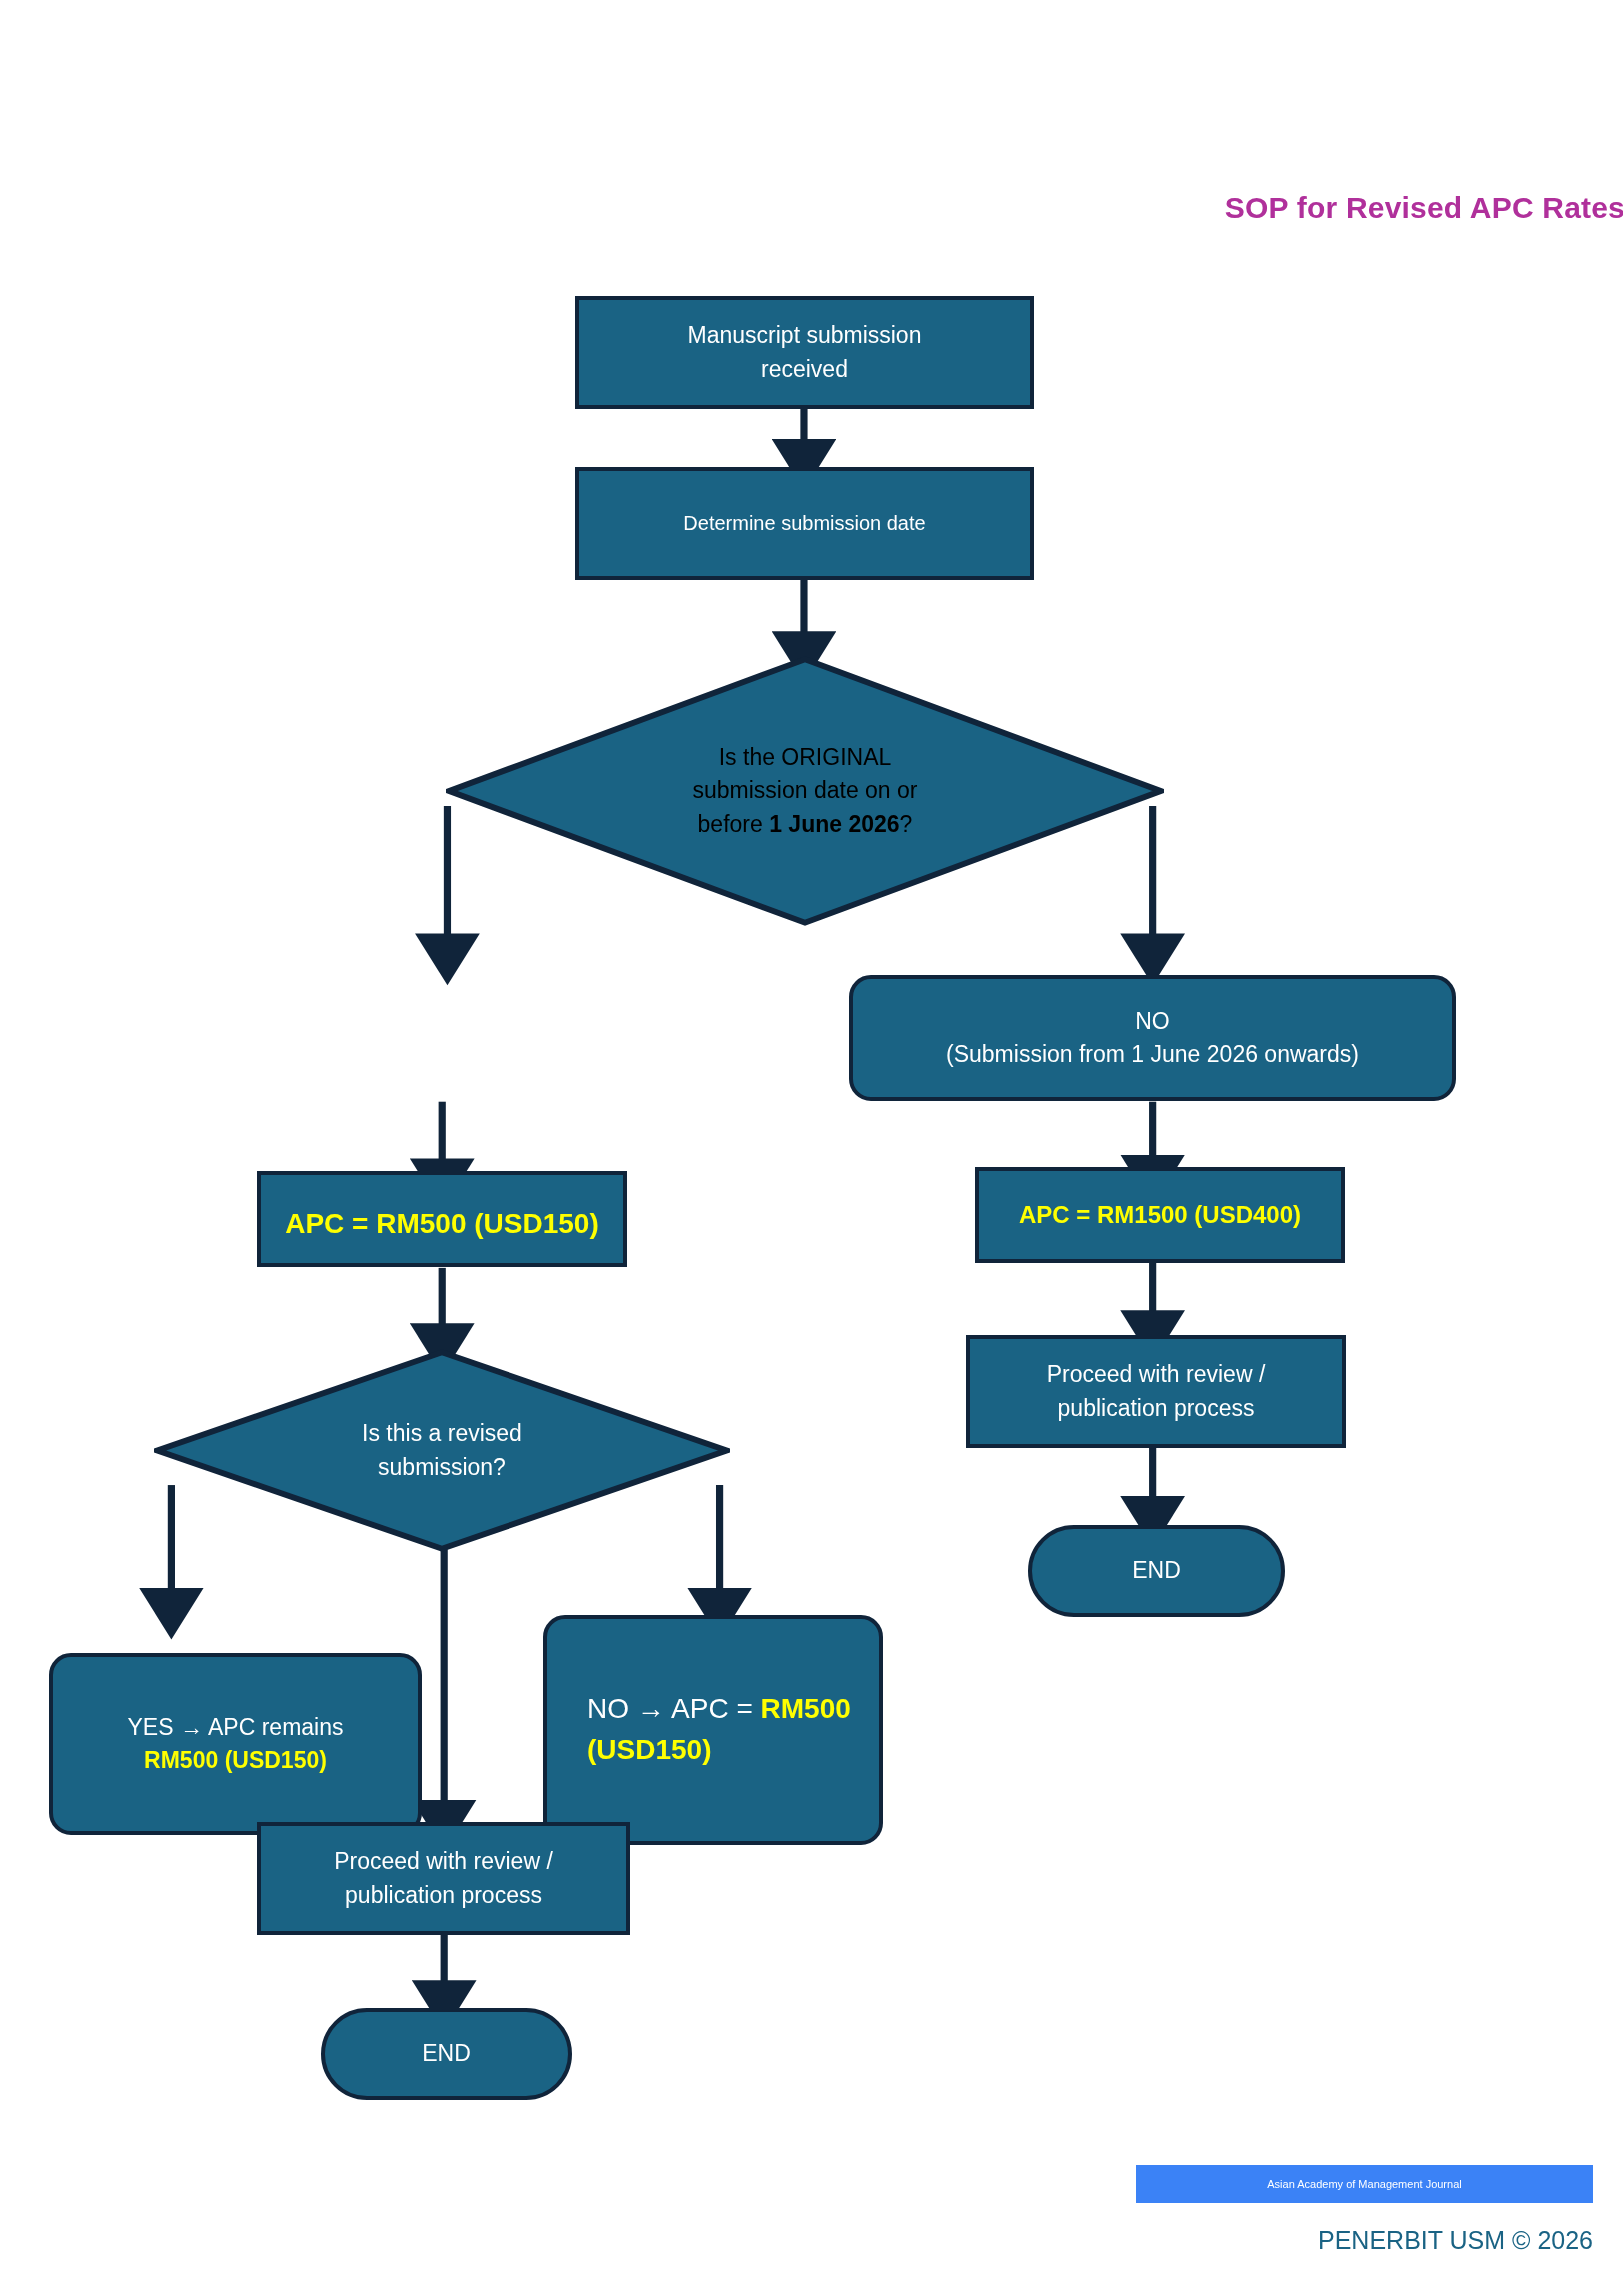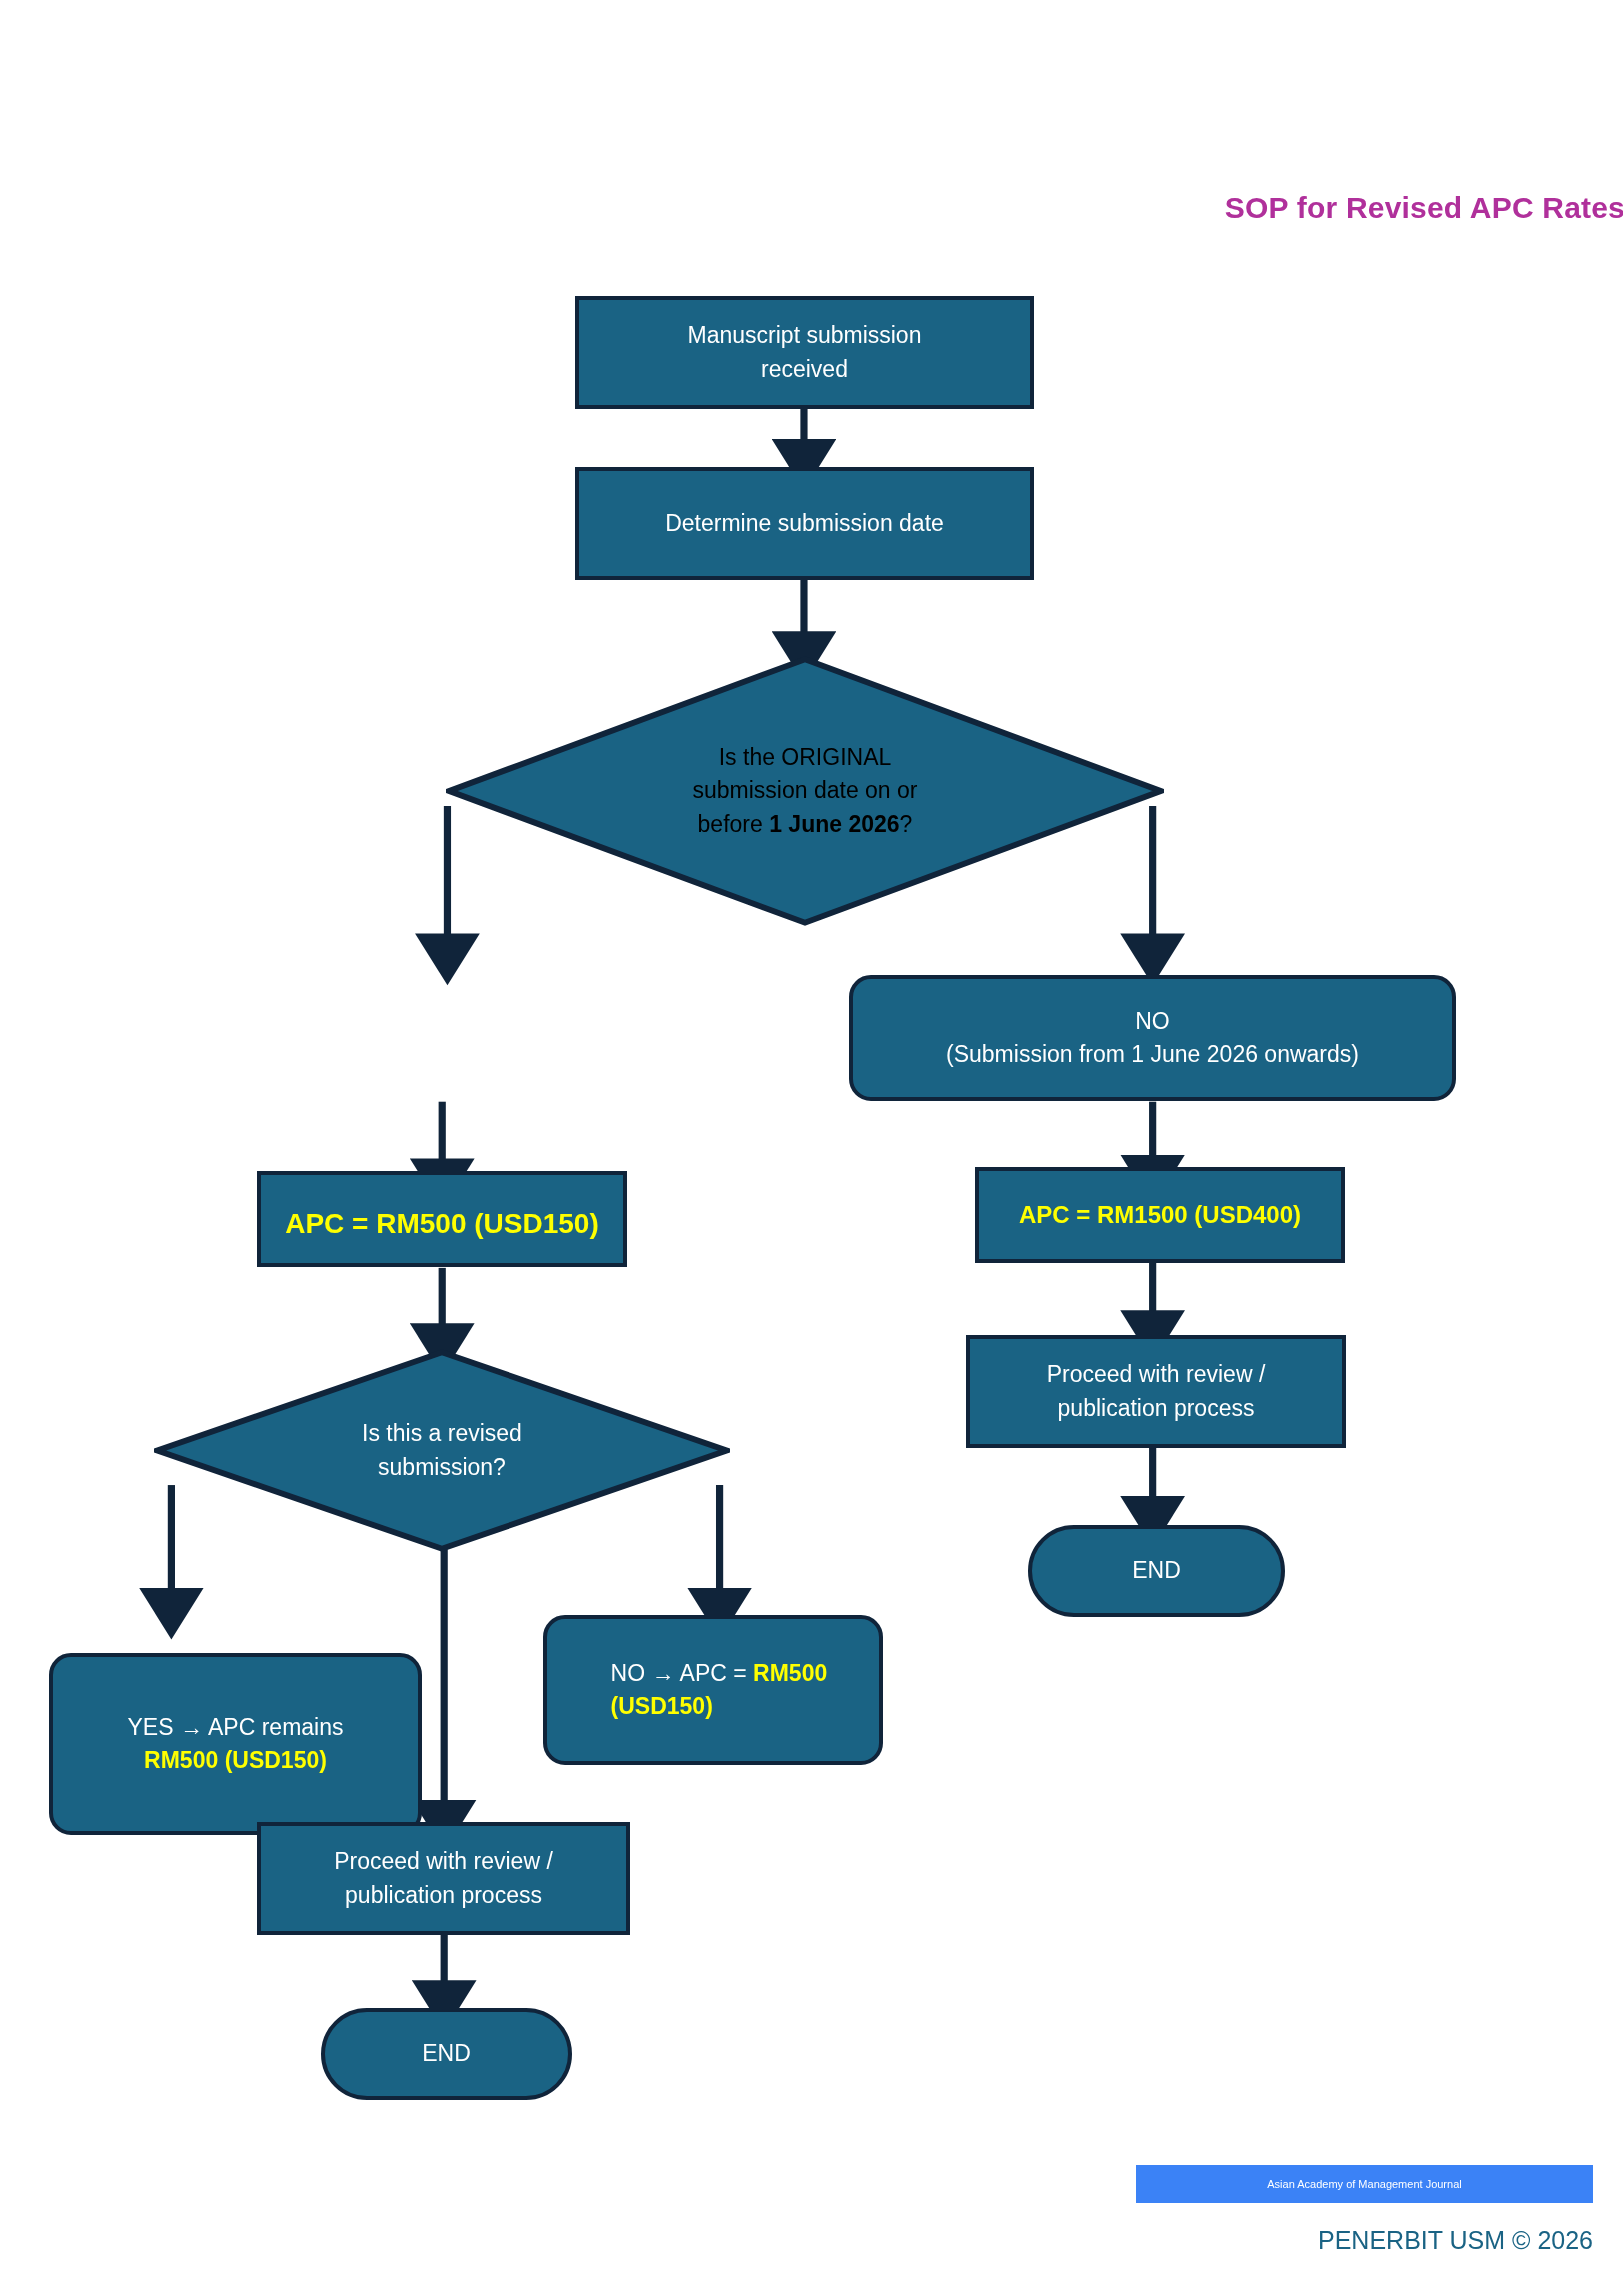--- a/index.html
+++ b/index.html
@@ -139,21 +139,21 @@
     </g>
   </svg>
 
   <div class="node" style="left:575px; top:296px; width:459px; height:113px; font-size:23px;">
     <div>
       <span>Manuscript submission</span><br>
       <span>received</span>
     </div>
   </div>
 
-  <div class="node" style="left:575px; top:467px; width:459px; height:113px; font-size:23px;">
+  <div class="node" style="left:575px; top:467px; width:459px; height:113px; font-size:20px;">
     <span>Determine submission date</span>
   </div>
 
   <div class="node diamond" style="left:446px; top:656px; width:718px; height:270px; font-size:23px; color:#000000;">
     <svg class="diamond-shape" viewBox="0 0 1098 412" preserveAspectRatio="none">
       <polygon points="549,5 1093,206 549,407 5,206" fill="#1A6384" stroke="#10243A" stroke-width="9"></polygon>
     </svg>
     <div class="diamond-label">
       <span>Is the ORIGINAL</span><br>
       <span>submission date on or</span><br>
@@ -198,21 +198,21 @@
     </div>
   </div>
 
   <div class="node rounded" style="left:49px; top:1615px; width:373px; height:182px; font-size:23px;margin-top:38px;">
     <div>
       <span>YES → APC remains</span><br>
       <span class="hl">RM500 (USD150)</span>
     </div>
   </div>
 
-  <div class="node rounded" style="left:543px; top:1615px; width:340px; height:150px; font-size:23px;">
+  <div class="node rounded" style="left:543px; top:1615px; width:340px; height:230px; font-size:28px;">
     <div style="text-align:left; padding-left:11.8px;">
       <span>NO → APC = </span><span class="hl">RM500</span><br>
       <span class="hl">(USD150)</span>
     </div>
   </div>
 
   <div class="node" style="left:257px; top:1822px; width:373px; height:113px; font-size:23px;">
     <div>
       <span>Proceed with review /</span><br>
       <span>publication process</span>

